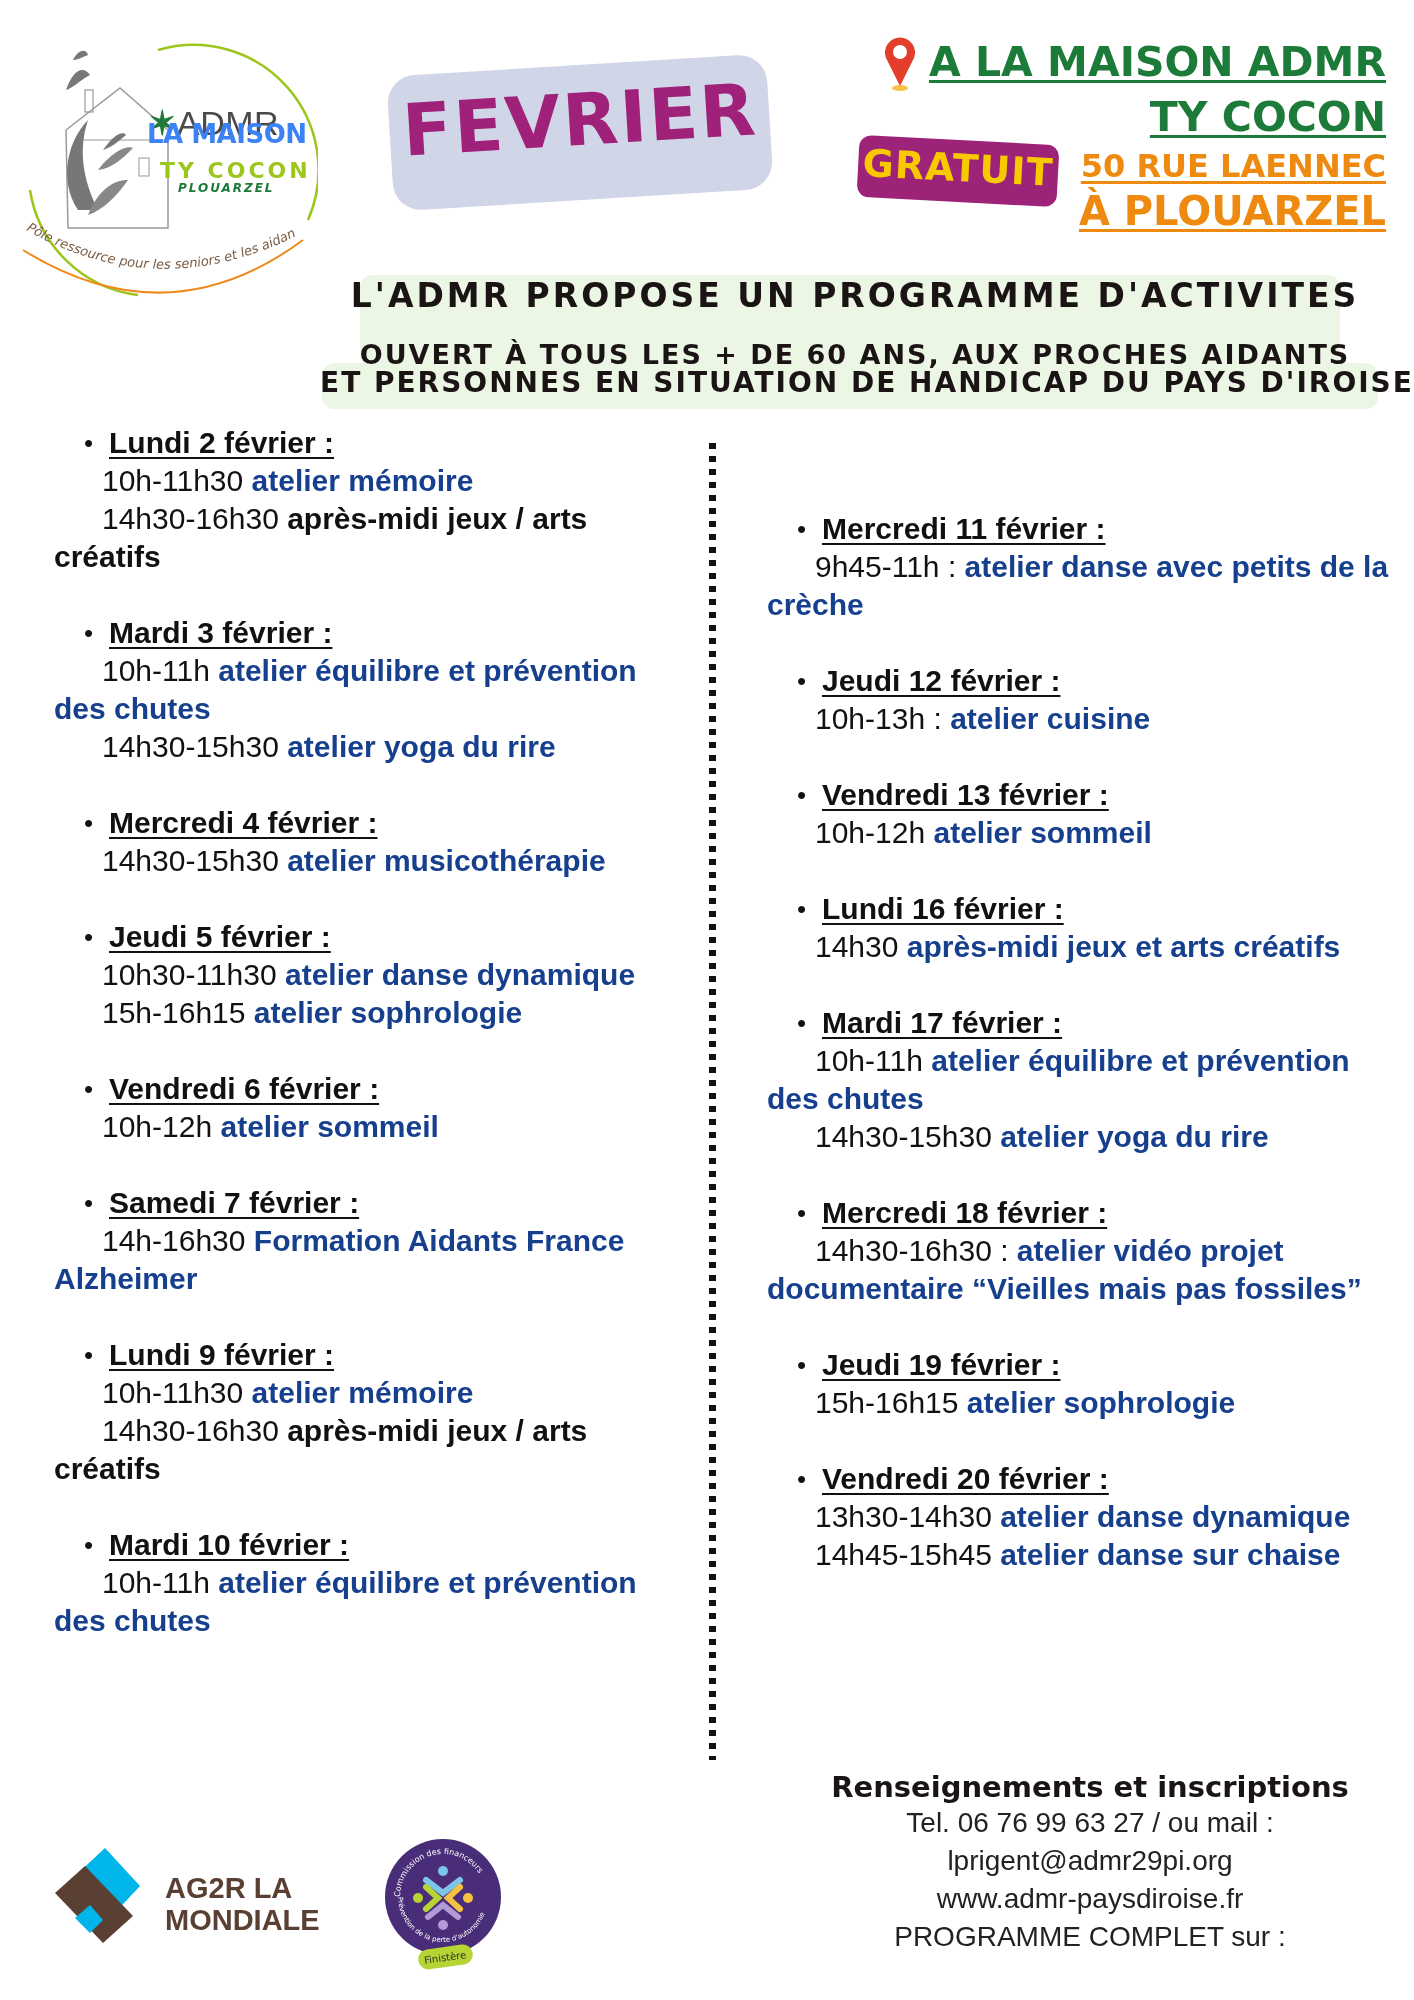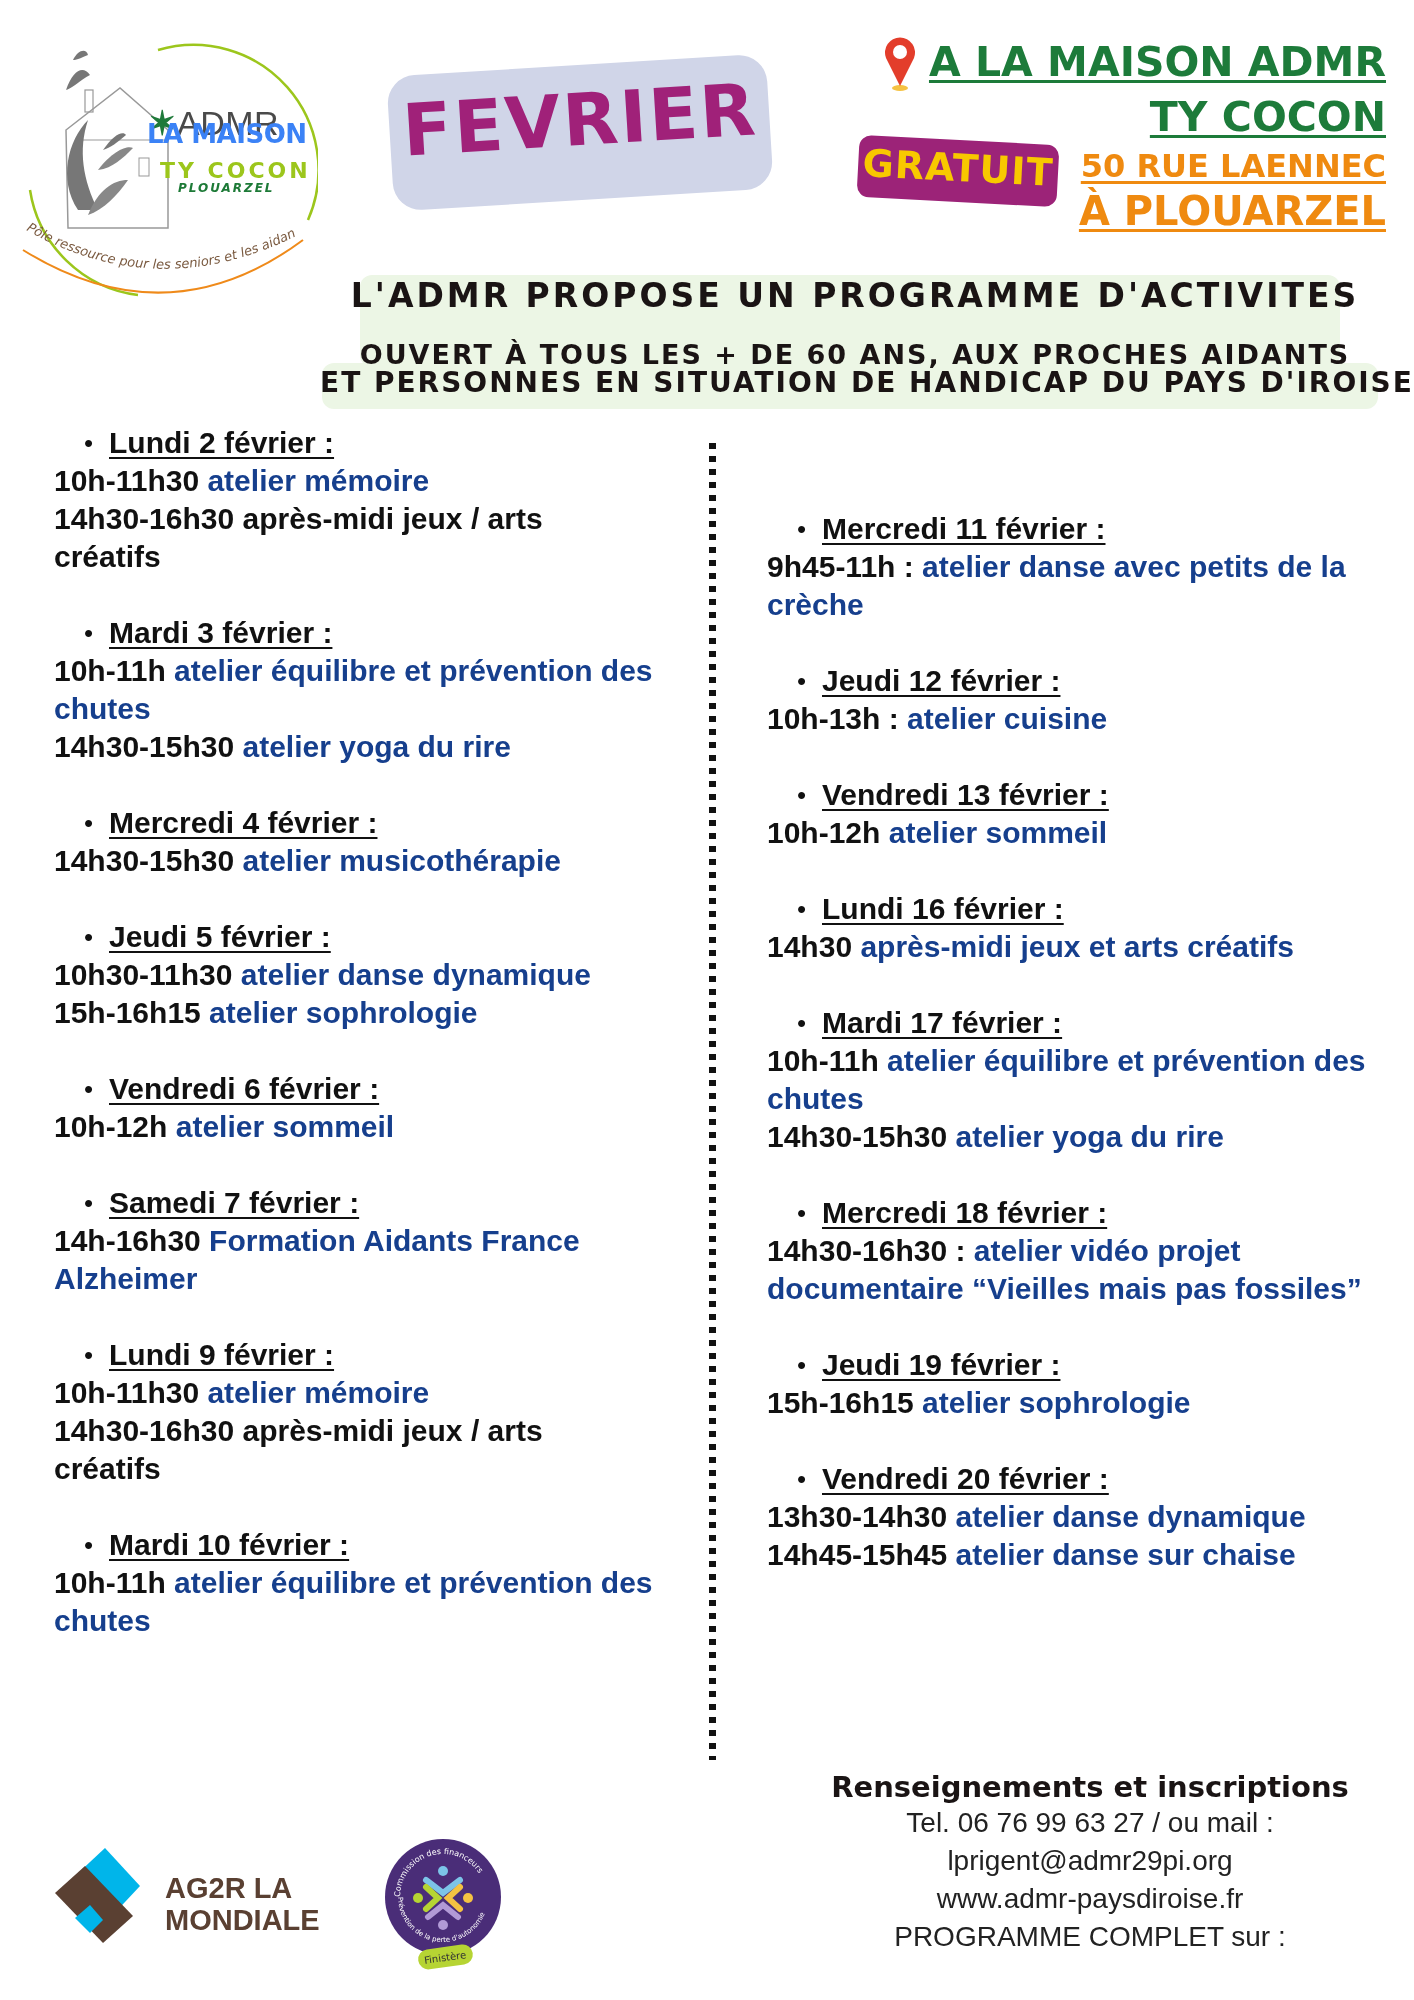--- a/index.html
+++ b/index.html
@@ -41,21 +41,21 @@
 
   
   .col { font-size:30px; line-height:38px; }
   .col-left { left:54px; top:424px; width:600px; }
   .col-right { left:767px; top:510px; width:640px; }
   .day { margin-bottom:38px; }
   .day-head { padding-left:28px; position:relative; }
   .day-head .bullet { position:absolute; left:30px; top:0; font-size:26px; }
   .day-head .label { margin-left:27px; font-weight:bold; text-decoration:underline; text-decoration-thickness:2px; text-underline-offset:4px; color:#111; }
   .line { white-space:normal; }
-  .time { color:#111; font-weight:bold; }
+  .time { color:#111; font-weight:normal;margin-left:48px; }
   .act-blue { color:#163f8d; font-weight:bold; }
   .act-black { color:#111; font-weight:bold; }
   .time-ul { font-weight:bold; text-decoration:underline; text-decoration-thickness:2px; text-underline-offset:4px; color:#111; }
 
   
   .divider { left:709px; top:443px; width:7px; height:1317px;
              background-image:linear-gradient(to bottom, #111 0 6px, transparent 6px 13px);
              background-size:7px 13px; }
 
   

